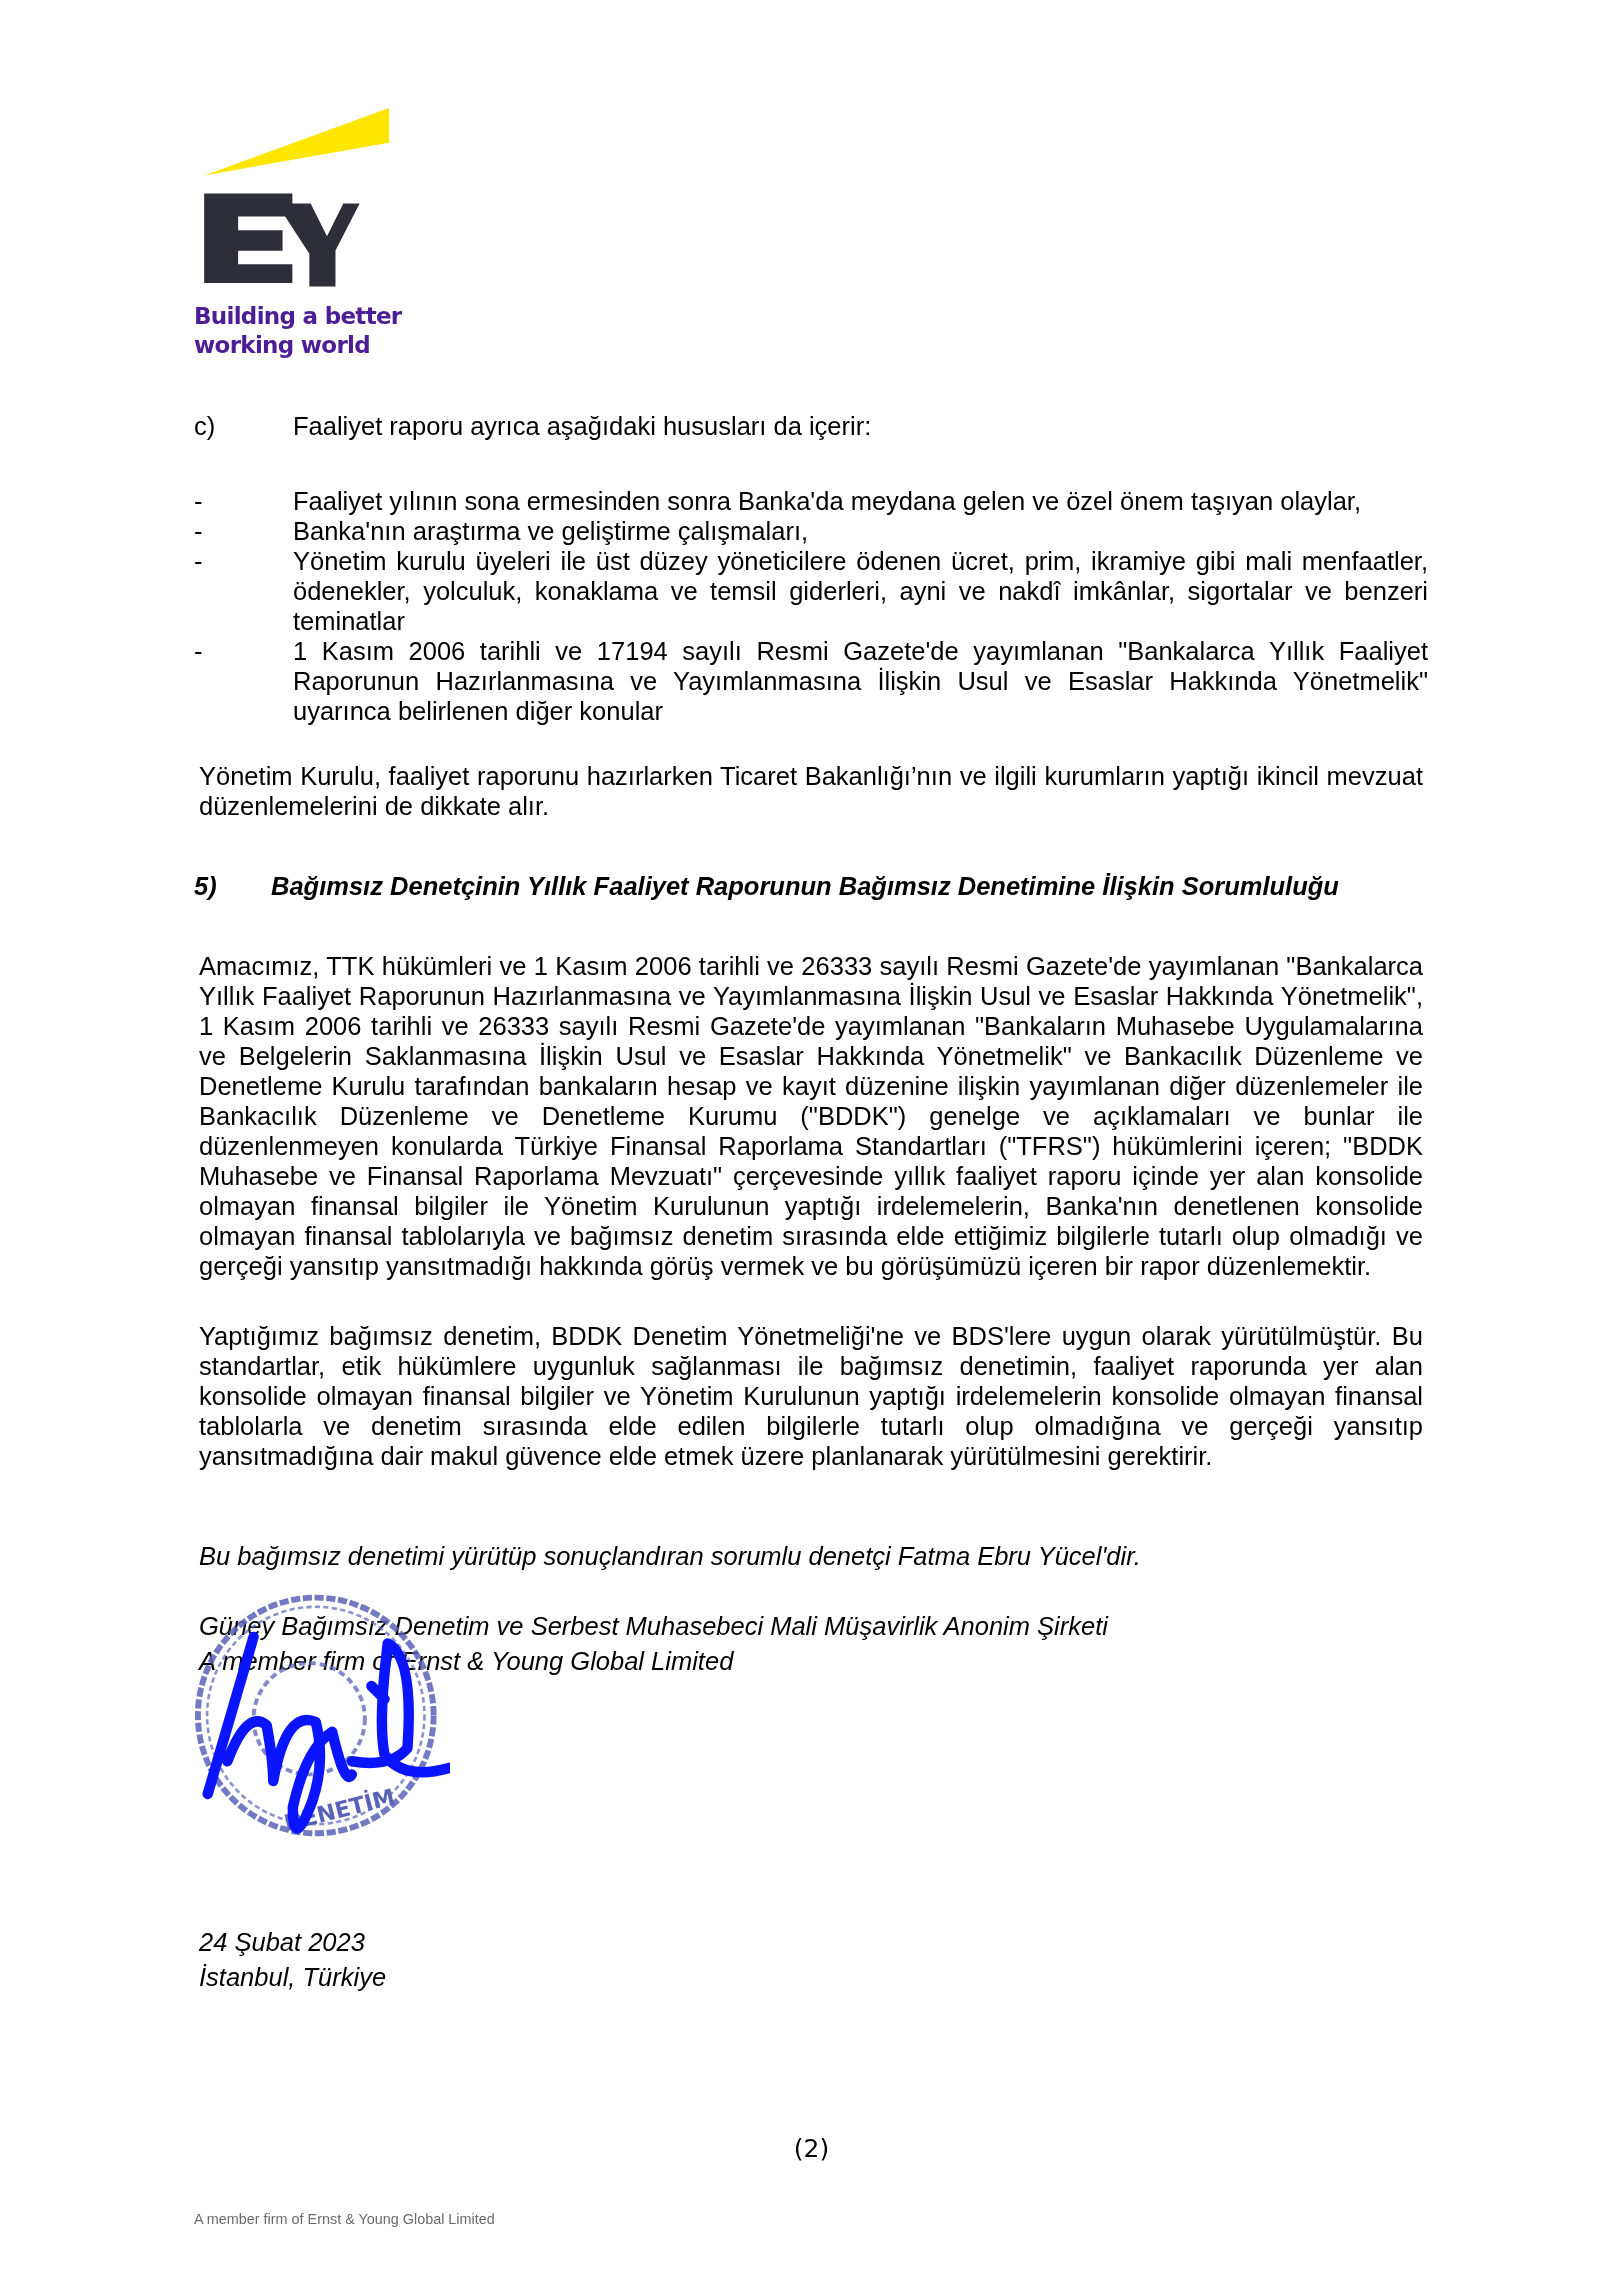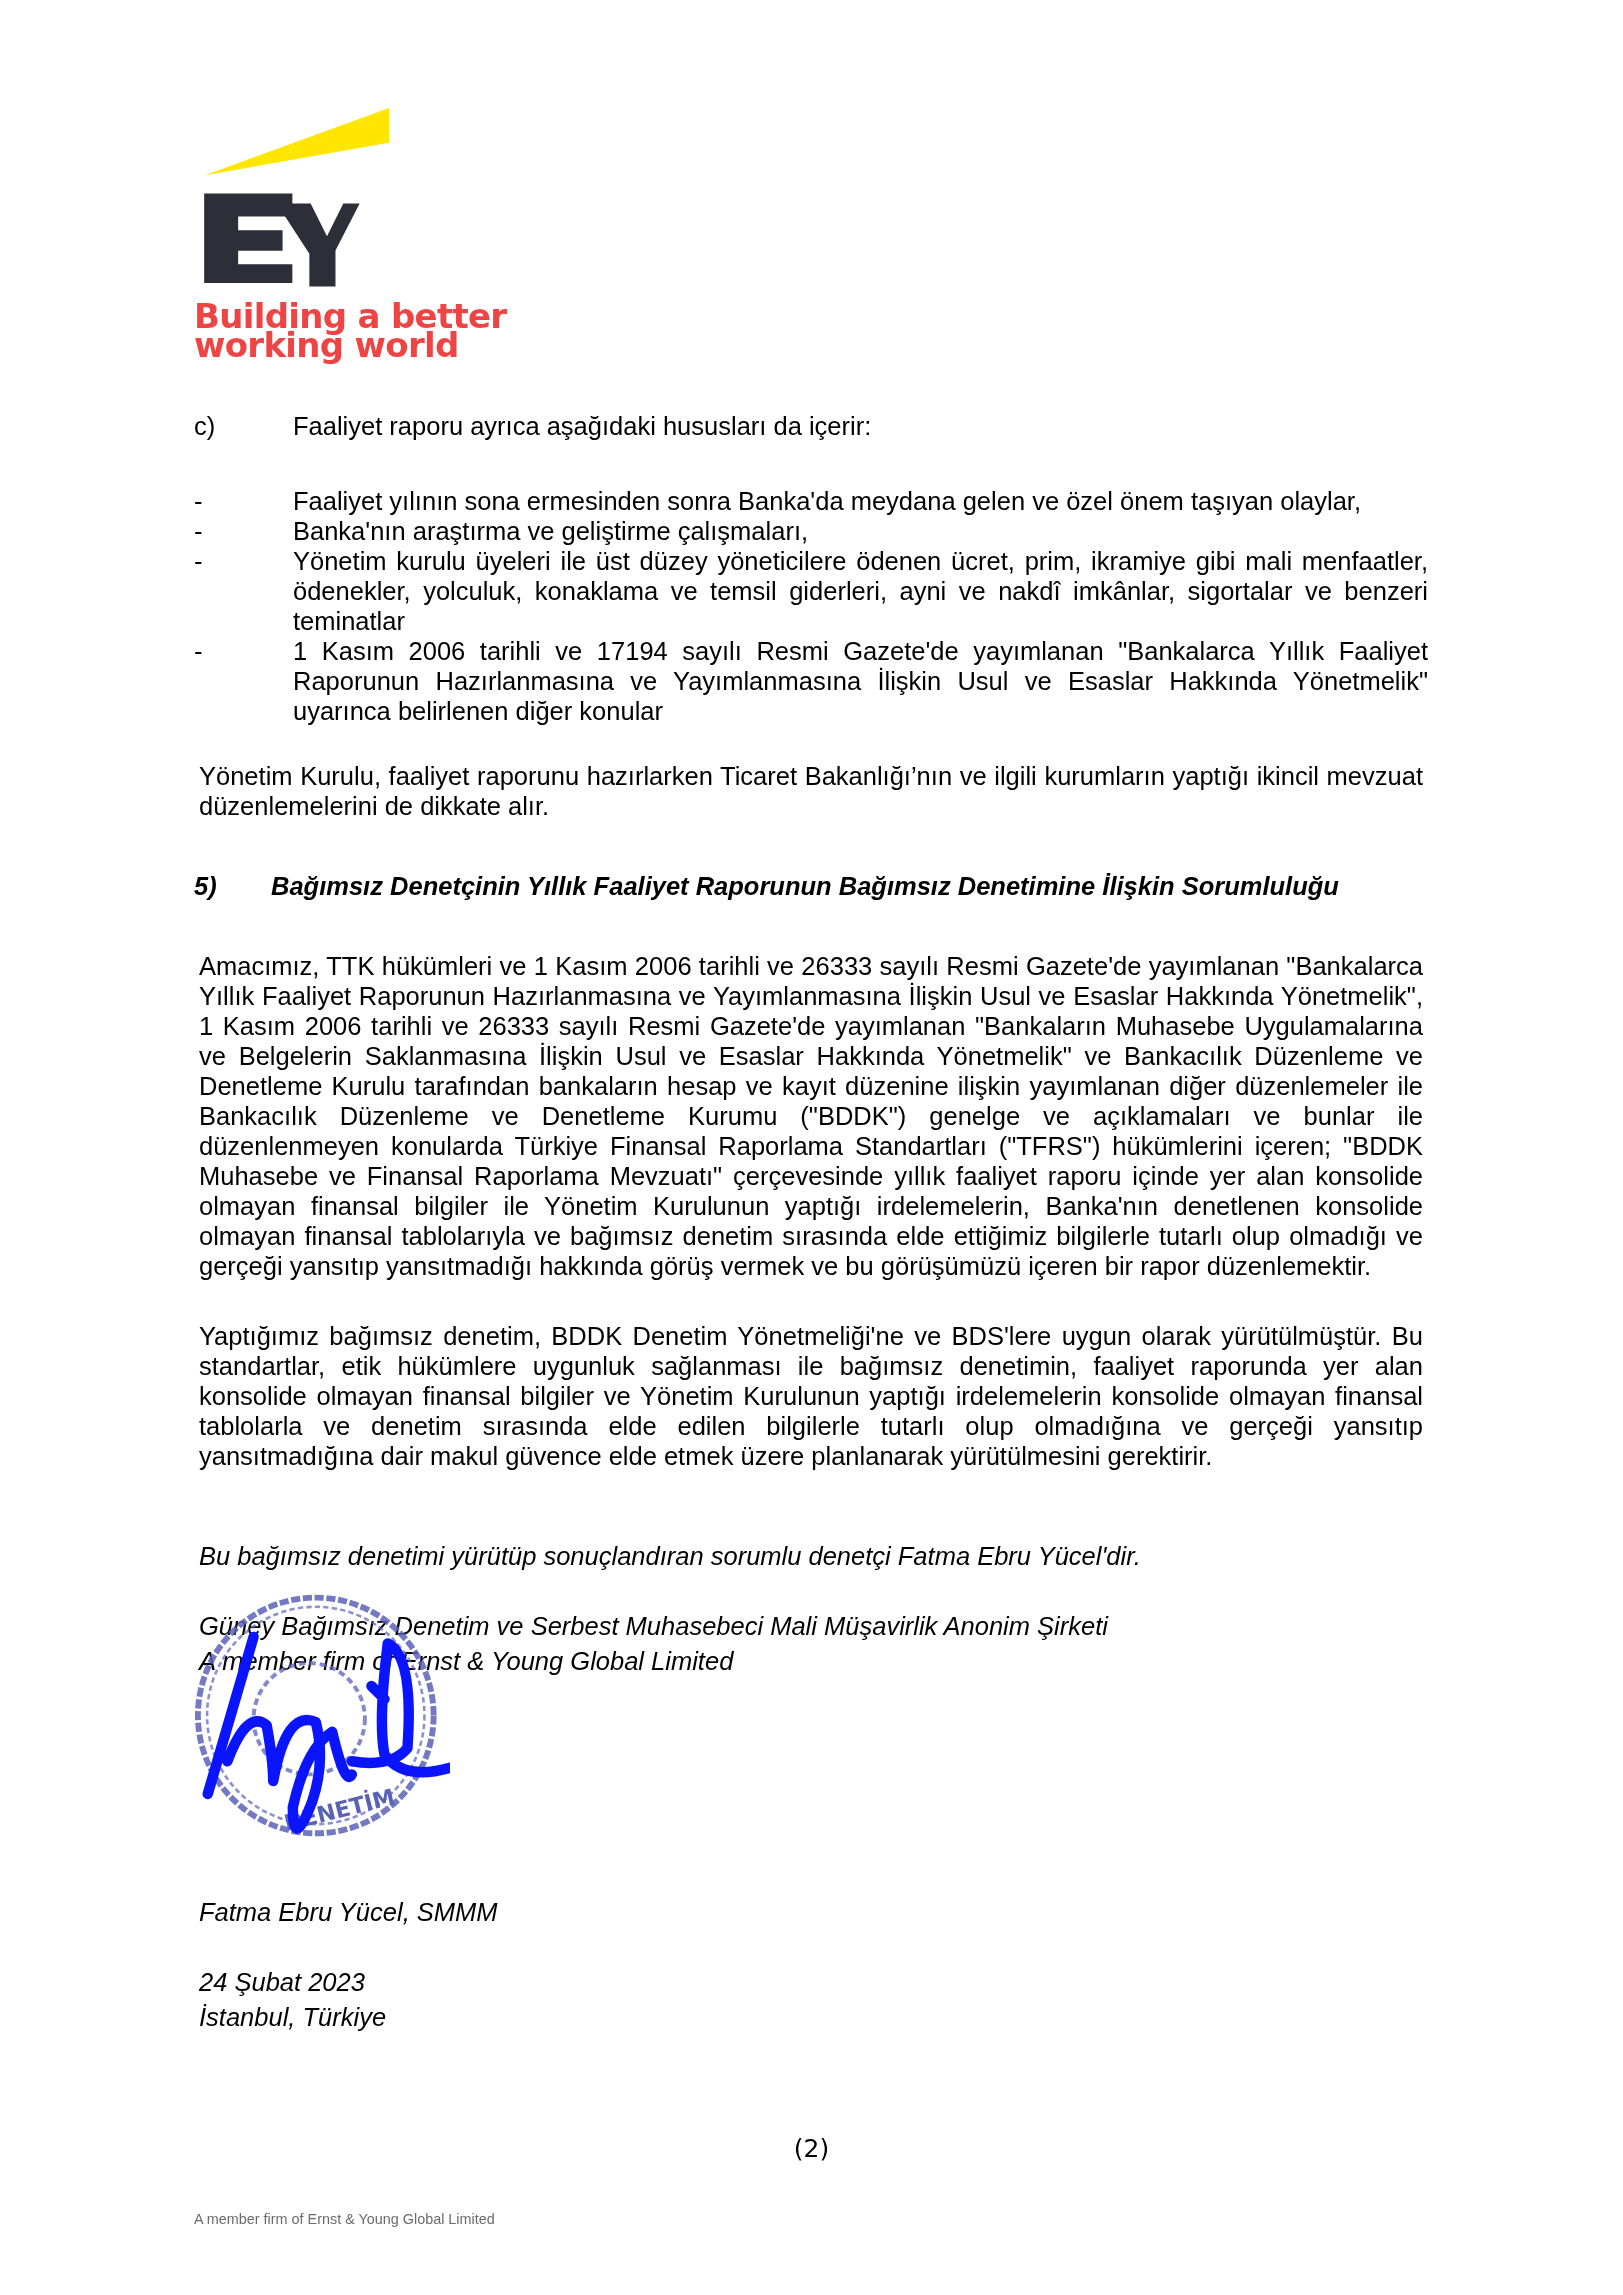--- a/index.html
+++ b/index.html
@@ -1,21 +1,21 @@
 <!DOCTYPE html>
 <html style="font-size:10.5px"><head>
   <meta charset="utf-8">
   <style>
     html, body { margin: 0; padding: 0; background: #ffffff; }
     body { width: 1623px; height: 2295px; position: relative; overflow: hidden;
            font-family: "Liberation Sans", sans-serif; color: #000; }
     .logo { position: absolute; left: 194px; top: 97px; width: 249px; height: 275px; }
     .logo svg { display: block; }
     .tagline { position: absolute; left: 194px; top: 302px; font-family: "DejaVu Sans", sans-serif;
-               font-weight: bold; font-size: 34px; line-height: 29px; color: #ef4444; letter-spacing: -0.7px; }
+               font-weight: bold; font-size: 23px; line-height: 29px; color: #4c1d95; letter-spacing: -0.7px; }
     .content { position: absolute; left: 194px; top: 411px; width: 1234px;
                font-size: 25.5px; line-height: 30px; }
     .row { display: flex; }
     .marker { width: 77px; flex: 0 0 77px; }
     .rowtext { flex: 1; text-align: justify; margin-left: 22px; }
     p { margin: 5px; text-align: justify; }
     .gap1 { height: 30px; }
     .gap-half { height: 15px; }
     .heading { display: flex; font-weight: bold; font-style: italic; }
     .heading .marker { width: 77px; }
@@ -80,21 +80,20 @@
   <p>Amacımız, TTK hükümleri ve 1 Kasım 2006 tarihli ve 26333 sayılı Resmi Gazete'de yayımlanan "Bankalarca Yıllık Faaliyet Raporunun Hazırlanmasına ve Yayımlanmasına İlişkin Usul ve Esaslar Hakkında Yönetmelik", 1 Kasım 2006 tarihli ve 26333 sayılı Resmi Gazete'de yayımlanan "Bankaların Muhasebe Uygulamalarına ve Belgelerin Saklanmasına İlişkin Usul ve Esaslar Hakkında Yönetmelik" ve Bankacılık Düzenleme ve Denetleme Kurulu tarafından bankaların hesap ve kayıt düzenine ilişkin yayımlanan diğer düzenlemeler ile Bankacılık Düzenleme ve Denetleme Kurumu ("BDDK") genelge ve açıklamaları ve bunlar ile düzenlenmeyen konularda Türkiye Finansal Raporlama Standartları ("TFRS") hükümlerini içeren; "BDDK Muhasebe ve Finansal Raporlama Mevzuatı" çerçevesinde yıllık faaliyet raporu içinde yer alan konsolide olmayan finansal bilgiler ile Yönetim Kurulunun yaptığı irdelemelerin, Banka'nın denetlenen konsolide olmayan finansal tablolarıyla ve bağımsız denetim sırasında elde ettiğimiz bilgilerle tutarlı olup olmadığı ve gerçeği yansıtıp yansıtmadığı hakkında görüş vermek ve bu görüşümüzü içeren bir rapor düzenlemektir.</p>
   <div class="gap1"></div>
   <p>Yaptığımız bağımsız denetim, BDDK Denetim Yönetmeliği'ne ve BDS'lere uygun olarak yürütülmüştür. Bu standartlar, etik hükümlere uygunluk sağlanması ile bağımsız denetimin, faaliyet raporunda yer alan konsolide olmayan finansal bilgiler ve Yönetim Kurulunun yaptığı irdelemelerin konsolide olmayan finansal tablolarla ve denetim sırasında elde edilen bilgilerle tutarlı olup olmadığına ve gerçeği yansıtıp yansıtmadığına dair makul güvence elde etmek üzere planlanarak yürütülmesini gerektirir.</p>
   <div class="gap1"></div>
   <div class="gap1"></div>
   <p class="plain">Bu bağımsız denetimi yürütüp sonuçlandıran sorumlu denetçi Fatma Ebru Yücel'dir.</p>
   <div class="gap1"></div>
   <p class="plain">Güney Bağımsız Denetim ve Serbest Muhasebeci Mali Müşavirlik Anonim Şirketi</p>
   <p class="plain">A member firm of Ernst &amp; Young Global Limited</p>
   <div style="height:211px"></div>
-  <p class="plain">Fatma Ebru Yücel, SMMM</p>
   <div class="gap1"></div>
   <p class="plain">24 Şubat 2023</p>
   <p class="plain">İstanbul, Türkiye</p>
 </div>
 
 <div class="stamp">
   <svg width="275" height="262" viewBox="0 0 420 400">
     <circle cx="215" cy="190" r="180" fill="none" stroke="#5a62b8" stroke-width="9" stroke-dasharray="14 4" opacity="0.85"></circle>
     <circle cx="215" cy="190" r="166" fill="none" stroke="#5a62b8" stroke-width="4" stroke-dasharray="8 5" opacity="0.7"></circle>
     <circle cx="205" cy="195" r="85" fill="none" stroke="#5a62b8" stroke-width="6" stroke-dasharray="10 6" opacity="0.75"></circle>

